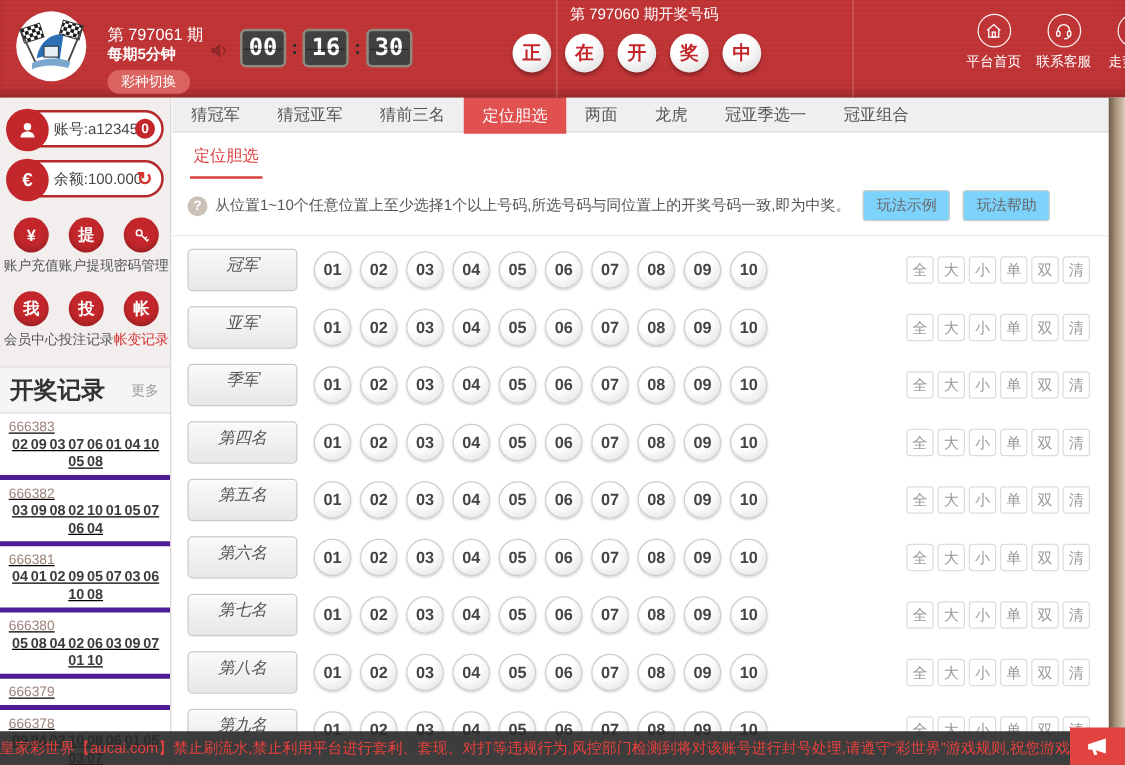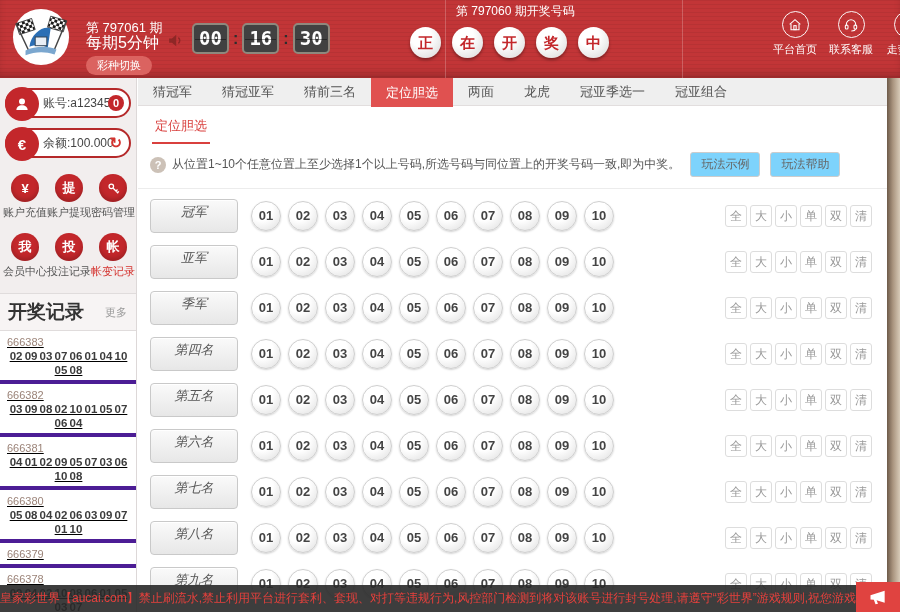--- a/index.html
+++ b/index.html
@@ -8,21 +8,21 @@
 
   
   .header { position:absolute; left:0; top:0; width:900px; height:78px;
     background-color:#c23537;
     background-image:repeating-linear-gradient(180deg, rgba(0,0,0,.06) 0 1px, transparent 1px 4px);
     box-shadow: inset 0 -7px 8px -3px rgba(0,0,0,.22); z-index:20; }
   .hdr-divider { position:absolute; top:0; width:1px; height:78px; background:rgba(255,255,255,.22); }
   .logo { position:absolute; left:12px; top:8px; width:58px; height:58px; }
   .hdr-info { position:absolute; left:86px; top:20px; color:#fff; }
   .hdr-period { font-size:13px; line-height:15px; }
-  .hdr-interval { font-size:16px; line-height:16px; }
+  .hdr-interval { font-size:12px; line-height:16px;font-weight:bold; }
   .switch-pill { display:inline-block; margin-top:5px; background:#db6360; color:#fff; font-size:11px;
     padding:2px 11px; border-radius:10px; cursor:pointer; }
   .speaker { position:absolute; left:167px; top:32px; width:17px; height:17px; }
   .timer { position:absolute; left:192px; top:23px; display:flex; align-items:center; gap:4px; }
   .tbox { position:relative; width:37px; height:31px; background:#414141; border:2px solid #8f887d; border-radius:5px;
     color:#fff; font-family:"DejaVu Sans Mono",monospace; font-size:19px; font-weight:bold; text-align:center; line-height:27px; }
   .tbox::after { content:""; position:absolute; left:1px; right:1px; top:50%; height:1px; background:rgba(0,0,0,.4); }
   .tcolon { color:#2e2e2e; font-size:16px; font-weight:bold; }
   .draw-title { position:absolute; left:456px; top:3px; color:#fff; font-size:12px; }
   .hballs { position:absolute; left:410px; top:27px; display:flex; gap:11px; }

